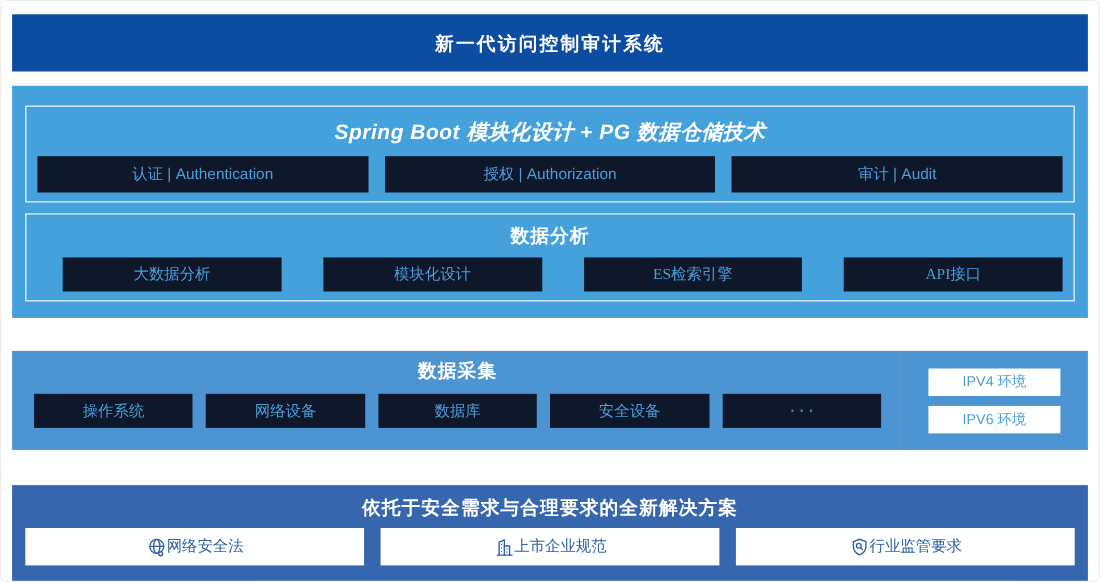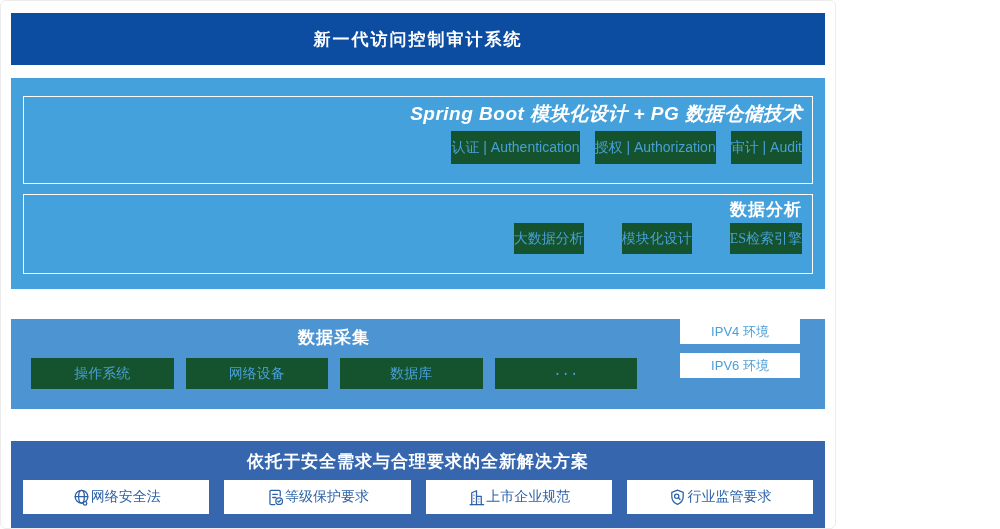--- a/index.html
+++ b/index.html
@@ -7,69 +7,68 @@
     --platform-bg:#45A1DC;
     --collection-bg:#4C94D2;
     --solution-bg:#3566AE;
     --box-text:#4A9FD8;
     --solution-text:#2D62A8;
   }
   *{margin:0;padding:0;box-sizing:border-box;}
   html,body{background:#fff;}
   body{font-family:"Liberation Sans", sans-serif;}
   .page{
-    width:836px;height:529px;background:#fff;
+    width:1000px;height:529px;background:#fff;
     border:1px solid #ececec;border-radius:6px;
     padding:12px 10px;position:relative;overflow:hidden;
   }
   .banner{
     height:52px;background:var(--banner-bg);
     display:flex;align-items:center;justify-content:center;
     color:#fff;font-size:17px;font-weight:bold;letter-spacing:2px;
     margin-bottom:13px;
   }
   
   .platform{
     height:211px;background:var(--platform-bg);
     padding:18px 12px 0;margin-bottom:30px;
   }
   .panel{
     border:1px solid #fff;display:flex;flex-direction:column;
-    padding:0 10px 19px;
-    align-items:flex-end;
+    padding:0 10px 8px;
   }
   .panel-spring{height:88px;}
   .panel-analysis{height:80px;margin-top:10px;font-family:Liberation Serif, serif;}
   .panel-title{
     flex:1;display:flex;align-items:center;justify-content:center;
     color:#fff;font-weight:bold;font-size:17px;letter-spacing:1px;
   }
   .panel-title.italic{font-style:italic;font-size:19px;letter-spacing:0.5px;}
   .box-row{display:flex;gap:15px;}
   .box{
-    flex:1;background:#14532d;height:33px;
+    flex:1;background:#0f172a;height:33px;
     display:flex;align-items:center;justify-content:center;
     color:var(--box-text);font-size:14px;white-space:nowrap;
   }
   .panel-analysis .box{height:31px;margin-left:23px;}
   
   .mid-row{display:flex;height:90px;margin-bottom:32px;}
   .collection{
     flex:1;background:var(--collection-bg);
     padding:7px 18px 0 20px;
   }
   .collection .section-title{
     color:#fff;font-weight:bold;font-size:17px;text-align:center;
     letter-spacing:1px;line-height:23px;
   }
   .collection .box-row{margin-top:9px;gap:12px;}
   .collection .box{height:31px;font-family:Liberation Mono, monospace;}
   .env-panel{
     width:170px;background:var(--collection-bg);
-    display:flex;flex-direction:column;
+    display:flex;flex-direction:column;justify-content:center;
     gap:9px;padding:0 25px;
   }
   .env-box{
     height:25px;background:#fff;display:flex;align-items:center;justify-content:center;
     color:var(--box-text);font-size:13px;
   }
   
   .solution{
     height:93px;background:var(--solution-bg);
     padding:9px 12px 0;
@@ -106,33 +105,35 @@
         <div class="box">审计 | Audit</div>
       </div>
     </div>
 
     <div class="panel panel-analysis">
       <div class="panel-title">数据分析</div>
       <div class="box-row">
         <div class="box">大数据分析</div>
         <div class="box">模块化设计</div>
         <div class="box">ES检索引擎</div>
+        <div class="box">API接口</div>
       </div>
     </div>
 
   </div>
 
   <div class="mid-row">
 
     <div class="collection">
       <div class="section-title">数据采集</div>
       <div class="box-row">
         <div class="box">操作系统</div>
         <div class="box">网络设备</div>
         <div class="box">数据库</div>
+        <div class="box">安全设备</div>
         <div class="box">···</div>
       </div>
     </div>
 
     <div class="env-panel">
       <div class="env-box">IPV4 环境</div>
       <div class="env-box">IPV6 环境</div>
     </div>
 
   </div>
@@ -146,31 +147,20 @@
           <svg width="19" height="19" viewBox="0 0 24 24">
             <circle cx="12" cy="11" r="8"></circle>
             <path d="M4 11h16"></path>
             <ellipse cx="12" cy="11" rx="3.6" ry="8"></ellipse>
             <circle cx="16.5" cy="19.5" r="2.2" fill="#fff"></circle>
           </svg>
         </span>
         <span>网络安全法</span>
       </div>
 
-      <div class="sol-box">
-        <span>
-          <svg width="19" height="19" viewBox="0 0 24 24">
-            <path d="M18 10V4.5A1.5 1.5 0 0 0 16.5 3h-10A1.5 1.5 0 0 0 5 4.5v15A1.5 1.5 0 0 0 6.5 21H11"></path>
-            <path d="M8.5 8h6M8.5 12h4"></path>
-            <circle cx="16.6" cy="16.6" r="4.2" fill="#fff"></circle>
-            <path d="M14.8 16.6l1.3 1.3 2.3-2.4"></path>
-          </svg>
-        </span>
-        <span>等级保护要求</span>
-      </div>
 
       <div class="sol-box">
         <span>
           <svg width="19" height="19" viewBox="0 0 24 24">
             <path d="M6 21V6l6-2.5V21"></path>
             <path d="M12 10.5h6V21"></path>
             <path d="M4 21h17"></path>
             <path d="M8.7 9h.01M8.7 13h.01M8.7 17h.01M15 14h.01M15 17.5h.01"></path>
           </svg>
         </span>

